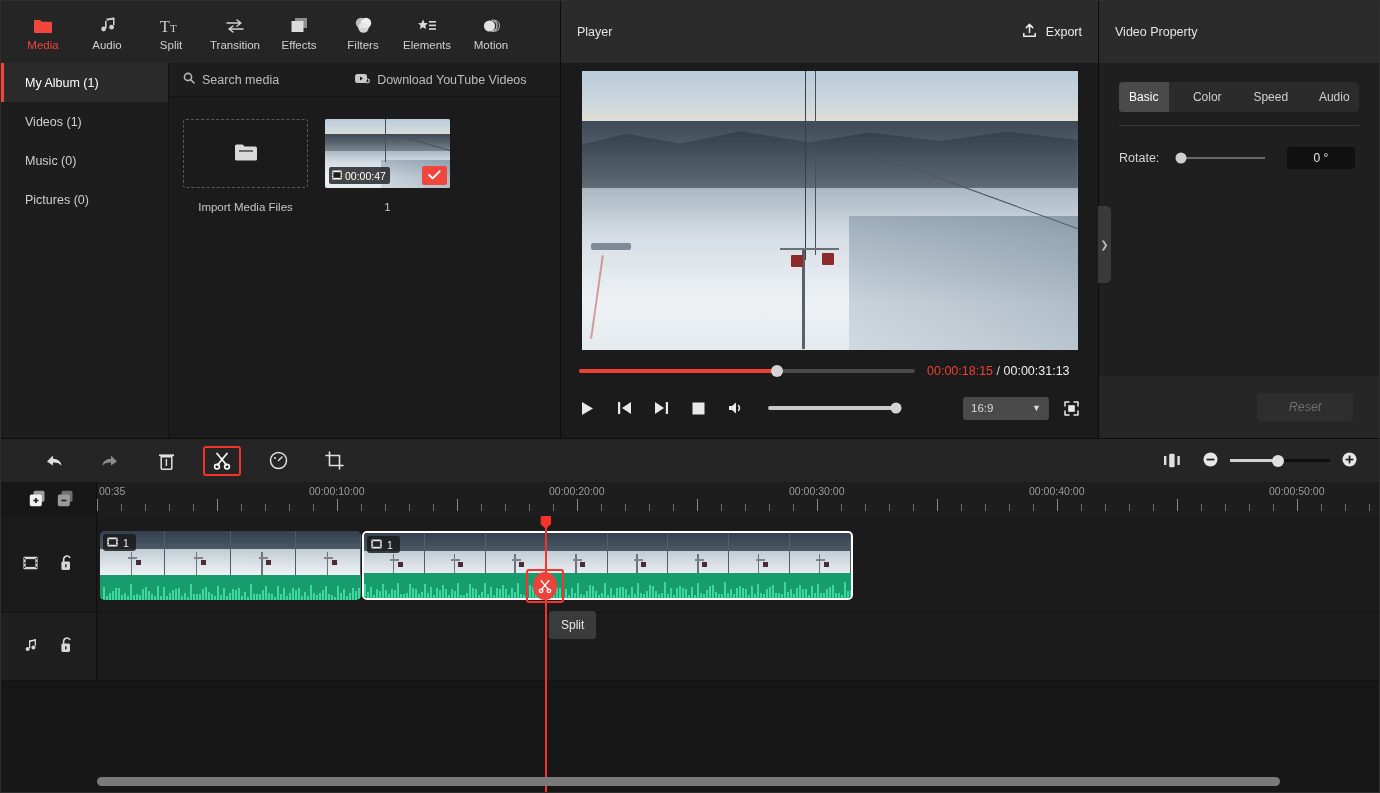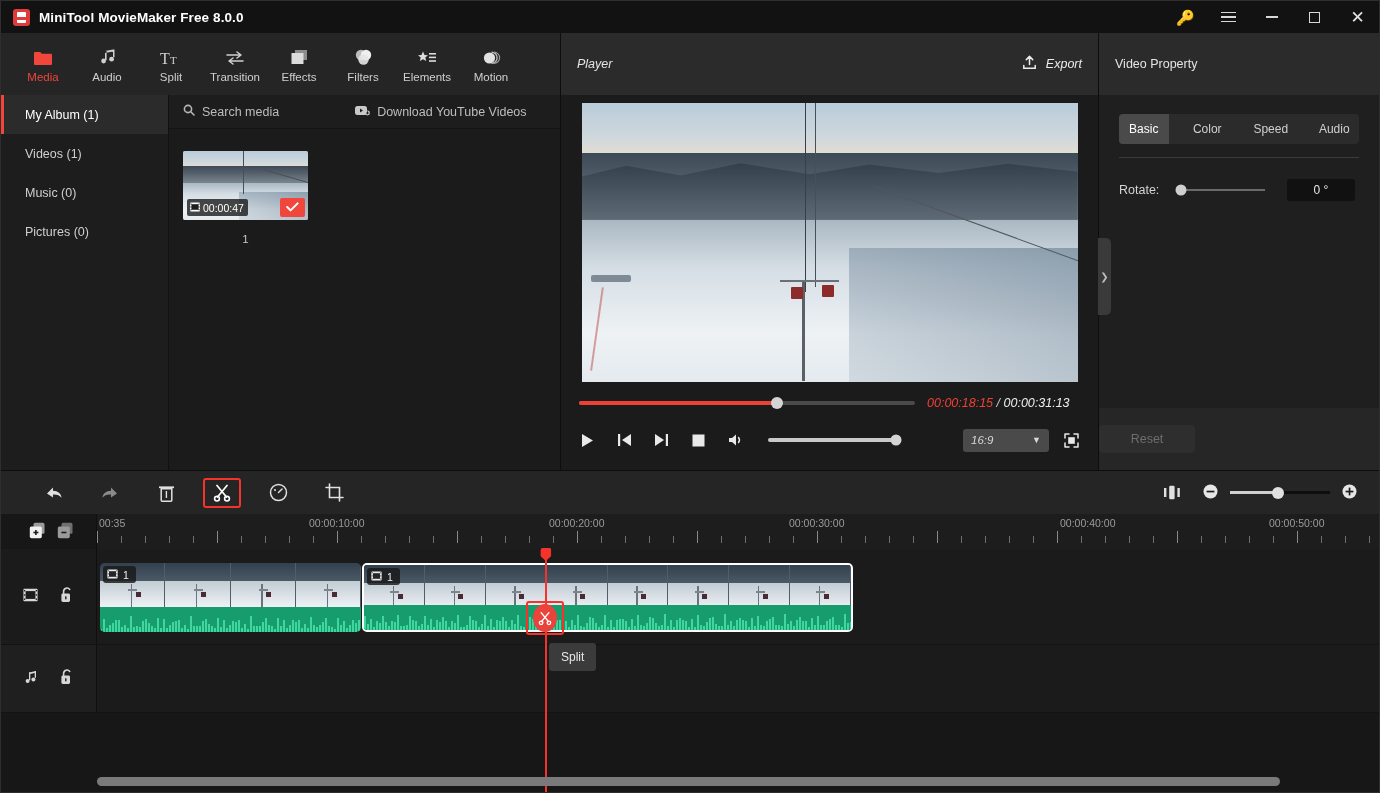--- a/index.html
+++ b/index.html
@@ -63,21 +63,21 @@
                align-items:center; justify-content:center; background:transparent; cursor:default; }
   .mcaption{ margin-top:13px; font-size:11.5px; color:#c6c6c6; }
   .thumb{ width:125px; height:69px; border-radius:2px; position:relative; overflow:hidden; cursor:default;
           background:linear-gradient(#7e96b4,#7e96b4); }
   .thumb .dur{ position:absolute; left:4px; bottom:4px; height:17px; display:flex; align-items:center; gap:3px;
                background:rgba(20,20,20,.78); border-radius:2px; padding:0 4px 0 3px; font-size:10.5px; color:#fff; }
   .thumb .chk{ position:absolute; right:3px; bottom:3px; width:25px; height:19px; background:#f0463c; border-radius:2px;
                display:flex; align-items:center; justify-content:center; color:#fff; font-size:12px; }
 
   
-  .player{ width:538px; background:#1b1b1b; display:flex; flex-direction:column; border-right:1px solid #0d0d0d;font-style:italic; }
+  .player{ width:538px; background:#1b1b1b; display:flex; flex-direction:column; border-right:1px solid #0d0d0d; }
   .player-head{ height:62px; flex:0 0 62px; background:#2b2b2b; display:flex; align-items:center; padding:0 16px; }
   .player-title{ font-size:12.5px; color:#e4e4e4; }
   .export{ margin-left:auto; display:flex; align-items:center; gap:9px; font-size:12.5px; color:#ececec; cursor:default; }
   .stage{ flex:1; display:flex; align-items:center; justify-content:center; background:#1b1b1b; padding-top:3px;}
   .video{ width:496px; height:279px; position:relative; overflow:hidden; background:#16222e; }
 
   .ctrls{ height:84px; flex:0 0 84px; padding:0 18px; }
   .seek-row{ display:flex; align-items:center; height:34px; gap:12px; }
   .seek{ position:relative; width:336px; height:4px; background:#4a4a4a; border-radius:2px; }
   .seek .fill{ position:absolute; left:0; top:0; bottom:0; width:59%; background:#ee4136; border-radius:2px; }
@@ -111,21 +111,21 @@
   .slider{ width:84px; height:2.5px; background:#6a6a6a; position:relative; margin-right:22px; }
   .slider .knob{ position:absolute; top:50%; transform:translate(-50%,-50%); width:11px; height:11px;
                  border-radius:50%; background:#cfcfcf; }
   .slider .trail{ position:absolute; left:0; top:0; bottom:0; background:#cfcfcf; }
   .numbox{ width:68px; height:22px; background:#111; border-radius:3px; display:flex; align-items:center;
            justify-content:center; font-size:12px; color:#e8e8e8; cursor:default; }
   .collapse{ position:absolute; left:-1px; top:143px; width:13px; height:77px; background:#3a3a3a;
              border-radius:0 5px 5px 0; display:flex; align-items:center; justify-content:center;
              font-size:10px; color:#bbb; cursor:default; }
   .prop-foot{ height:62px; flex:0 0 62px; background:#262626; display:flex; align-items:center;
-              justify-content:flex-start; padding-right:26px; }
+              justify-content:flex-end; padding-right:26px;font-style:italic; }
   .reset{ width:96px; height:28px; background:#2e2e2e; border-radius:4px; display:flex; align-items:center;
           justify-content:center; font-size:12.5px; color:#6e6e6e; cursor:default; }
 
   
   .tl-tools{ height:44px; flex:0 0 44px; background:#252525; display:flex; align-items:center; padding-left:34px;
              border-top:1px solid #0d0d0d; }
   .tool{ width:38px; height:30px; display:flex; align-items:center; justify-content:center; margin-right:18px;
          cursor:default; position:relative; }
   .tool.hl{ border:2px solid #f5332a; border-radius:3px; }
   .tl-right{ margin-left:auto; display:flex; align-items:center; gap:12px; padding-right:22px; }
@@ -185,45 +185,20 @@
         background:linear-gradient(180deg,#aab8c2 0%,#d5dee5 30%,#eef2f5 70%,#e4eaee 100%); }
   .shadow1{ position:absolute; right:0; bottom:0; width:46%; height:48%;
         background:linear-gradient(200deg,rgba(120,140,158,.75),rgba(150,168,182,.25)); }
   .cable{ position:absolute; background:#4a4f55; }
 </style>
 </head>
 <body>
 
 <div class="app">
 
-  <div class="titlebar">
-    <div class="app-logo"></div>
-    <div class="app-title">MiniTool MovieMaker Free 8.0.0</div>
-    <div class="tb-right">
-      <div class="tb-btn">
-          <span class="key-ico">🔑</span>
-        </div>
-      <div class="tb-btn">
-        <div class="ham">
-            <span></span>
-            <span></span>
-            <span></span>
-          </div>
-      </div>
-      <div class="tb-btn">
-          <div class="min-ico"></div>
-        </div>
-      <div class="tb-btn">
-          <div class="max-ico"></div>
-        </div>
-      <div class="tb-btn close">
-          <span class="close-ico">✕</span>
-        </div>
-    </div>
-  </div>
 
   <div class="mainrow">
 
     <div class="leftcol">
 
       <div class="navbar">
         <div class="nav-item active">
           <span class="nav-ico">
             <svg width="20" height="16" viewBox="0 0 20 16">
                 <path fill="#f0463c" d="M1 3a1 1 0 0 1 1-1h5.2l1.6 1.8H18a1 1 0 0 1 1 1V14a1 1 0 0 1-1 1H2a1 1 0 0 1-1-1z"></path>
@@ -341,20 +316,31 @@
                     <path d="M5 3.4 8 5.5 5 7.6z" fill="#1d1d1d"></path>
                     <circle cx="12.5" cy="8" r="2.4" fill="#c9c9c9"></circle>
                     <path d="M12.5 6.3v3M11.2 8h2.6" stroke="#1d1d1d" stroke-width="1"></path>
                   </svg>
               </span>
               <span>Download YouTube Videos</span>
             </div>
           </div>
 
           <div class="media-body">
+            <div class="mcell">
+              <div class="import-box">
+                <span>
+                  <svg width="24" height="19" viewBox="0 0 24 19">
+                      <path fill="#d9d9d9" d="M1 3a1.6 1.6 0 0 1 1.6-1.6h6.1l1.9 2.2H21.4A1.6 1.6 0 0 1 23 5.2V16a1.6 1.6 0 0 1-1.6 1.6H2.6A1.6 1.6 0 0 1 1 16z"></path>
+                      <rect x="5" y="7" width="14" height="2" fill="#6b6b6b"></rect>
+                    </svg>
+                </span>
+              </div>
+              <div class="mcaption">Import Media Files</div>
+            </div>
 
             <div class="mcell">
               <div class="thumb">
                 <div class="sky" style="height:34%"></div>
                 <div class="mtn" style="top:22%;height:26%"></div>
                 <div class="snowfield" style="height:54%"></div>
                 <div class="shadow1" style="width:55%;height:40%"></div>
                 <div class="cable" style="left:48%;top:0;width:1.2px;height:62%"></div>
                 <div class="cable" style="left:64%;top:26%;width:44%;height:1px;transform:rotate(16deg);transform-origin:left center"></div>
                 <div class="dur">
@@ -605,21 +591,21 @@
               <rect x="0.8" y="4.5" width="12" height="11.7" rx="1.6" fill="#9a9a9a"></rect>
               <rect x="4.4" y="9.7" width="5" height="1.6" fill="#1d1d1d"></rect>
             </svg>
         </div>
       </div>
       <div class="ruler" id="ruler">
           <div class="rlabel" style="left: 2px;">00:35</div>
           <div class="rlabel" style="left: 212px;">00:00:10:00</div>
           <div class="rlabel" style="left: 452px;">00:00:20:00</div>
           <div class="rlabel" style="left: 692px;">00:00:30:00</div>
-          <div class="rlabel" style="left: 932px; margin-left: 31px;">00:00:40:00</div>
+          <div class="rlabel" style="left: 932px;">00:00:40:00</div>
           <div class="rlabel" style="left: 1172px;">00:00:50:00</div>
           <div class="tick major" style="left: 0px;"></div>
           <div class="tick minor" style="left: 24px;"></div>
           <div class="tick minor" style="left: 48px;"></div>
           <div class="tick minor" style="left: 72px;"></div>
           <div class="tick minor" style="left: 96px;"></div>
           <div class="tick major" style="left: 120px;"></div>
           <div class="tick minor" style="left: 144px;"></div>
           <div class="tick minor" style="left: 168px;"></div>
           <div class="tick minor" style="left: 192px;"></div>

